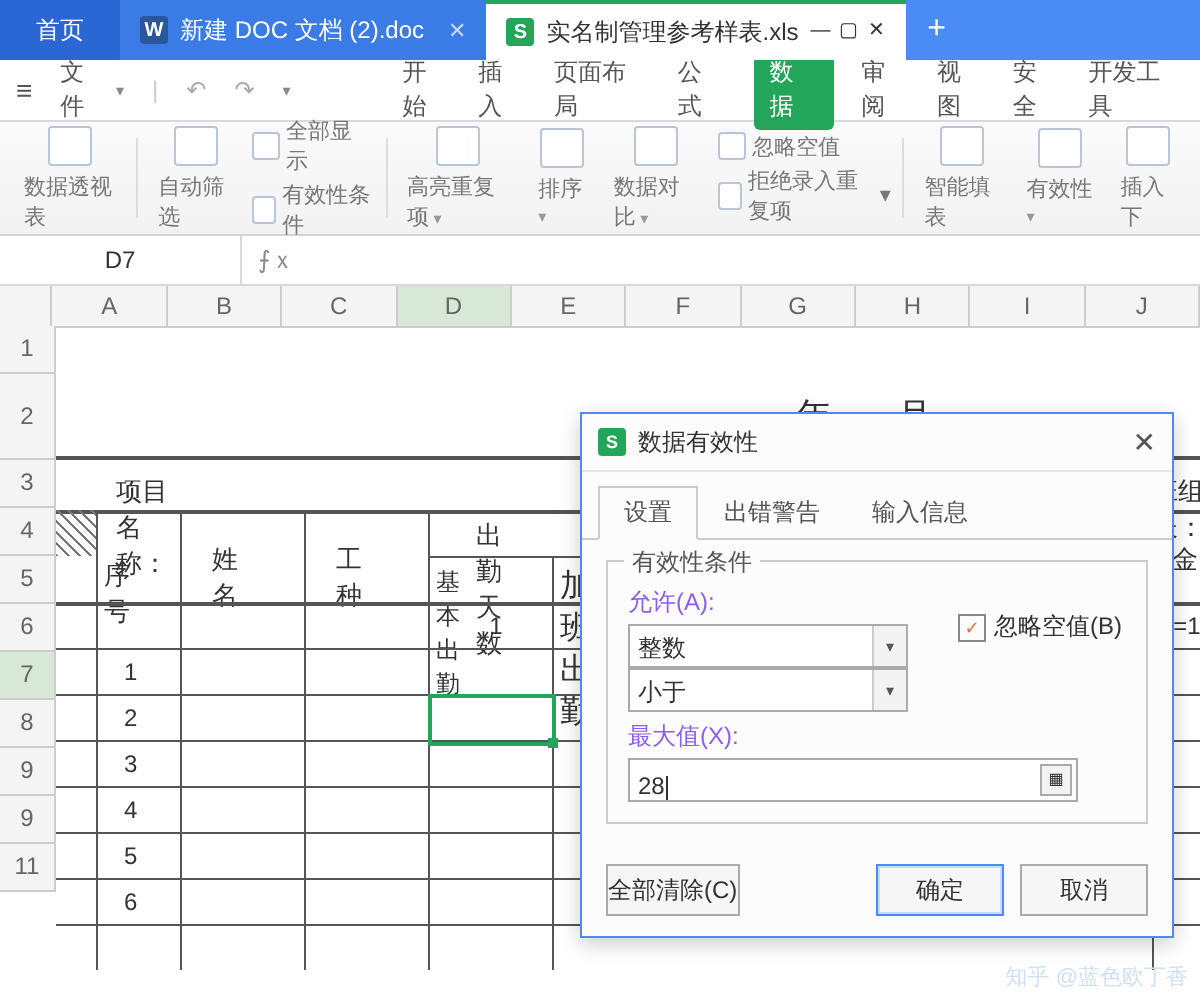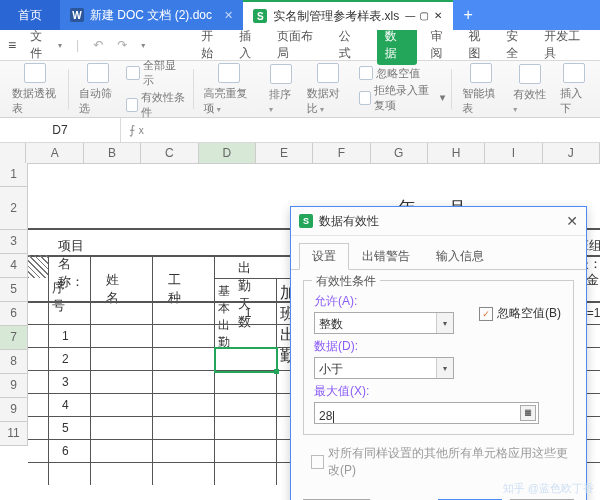--- a/index.html
+++ b/index.html
@@ -281,36 +281,31 @@
       <span class="leg">有效性条件</span>
       <div class="fldlbl">允许(A):</div>
       <div class="cbo">
           <span>整数</span>
           <span class="dd">▾</span>
         </div>
       <div class="ckrow">
           <span class="ck">✓</span>
           <span>忽略空值(B)</span>
         </div>
-      <div class="fldlbl">数据(D):</div>
       <div class="cbo">
           <span>小于</span>
           <span class="dd">▾</span>
         </div>
       <div class="fldlbl">最大值(X):</div>
       <div class="txt">
           <span>28</span>
           <span style="border-left:1px solid #333;height:12px;margin-left:1px"></span>
           <span class="pick">▦</span>
         </div>
     </div>
-    <div class="applyrow">
-        <span class="ck"></span>
-        <span>对所有同样设置的其他所有单元格应用这些更改(P)</span>
-      </div>
   </div>
   <div class="btnrow">
     <div class="btn left">全部清除(C)</div>
     <div class="btn pri">确定</div>
     <div class="btn">取消</div>
   </div>
 </div>
 
 <div class="watermark">知乎 @蓝色欧丁香</div>
 

